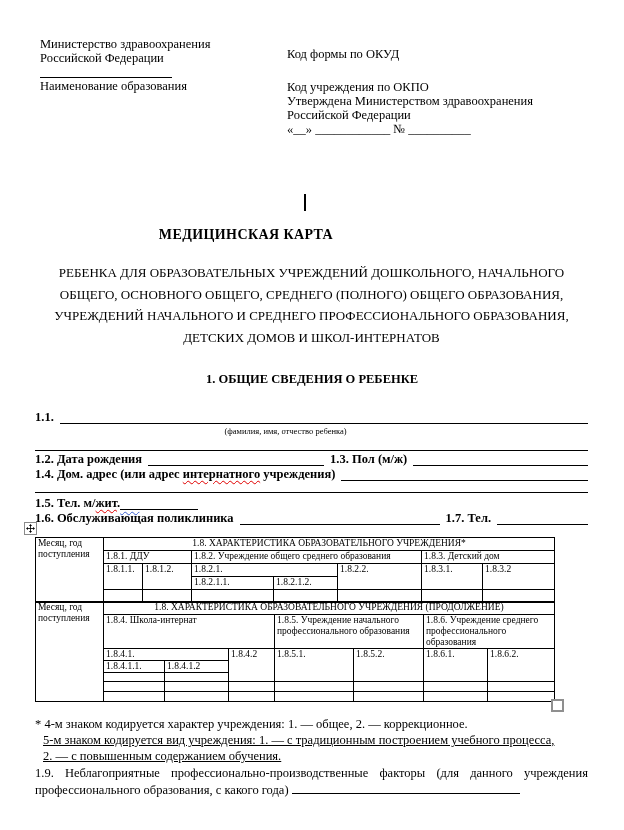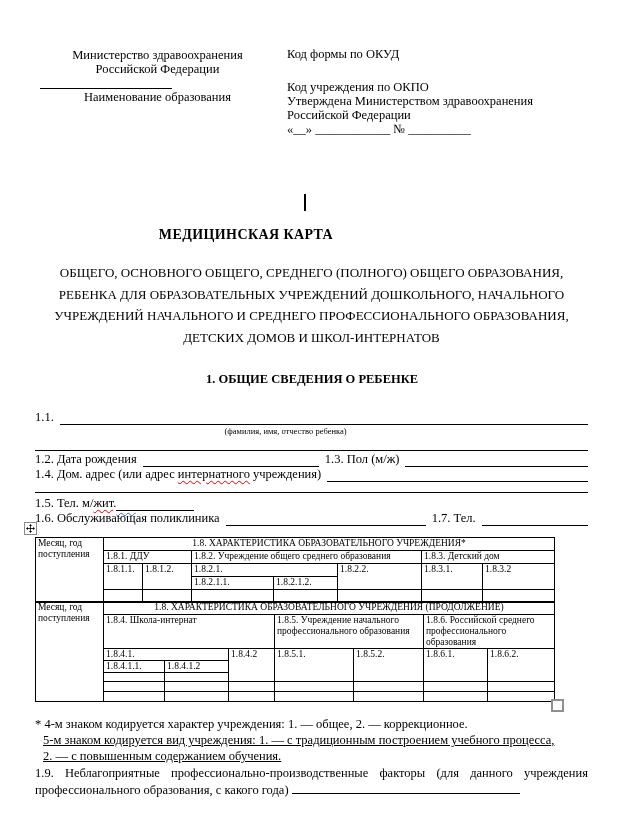--- a/index.html
+++ b/index.html
@@ -1,31 +1,31 @@
 <!DOCTYPE html>
 <html><head>
 <meta charset="utf-8">
 <style>
   html,body{margin:0;padding:0;background:#fff;}
   .page{position:relative;width:624px;height:830px;background:#ffffff;overflow:hidden;
         font-family:"Liberation Serif","DejaVu Serif",serif;color:#000;font-size:12.5px;}
   .abs{position:absolute;}
   
-  .hleft{left:40px;top:48px;width:235px;line-height:14px;text-align:center;}
+  .hleft{left:40px;top:37px;width:235px;line-height:14px;}
   .hleft .rule{width:132px;border-top:1px solid #000;margin-top:12px;margin-bottom:1px;height:0;}
   .hright{left:287px;top:47px;width:305px;line-height:14px;}
   .hright .spacer{height:19px;}
   
   .caret{left:304px;top:194px;width:2px;height:17px;background:#000;}
   
   .doc-title{left:0;top:227px;width:492px;text-align:center;font-weight:bold;font-size:14px;letter-spacing:.4px;}
   .doc-sub{left:35px;top:262px;width:553px;text-align:center;font-size:13px;line-height:21.5px;}
   .sec-head{left:0;top:372px;width:624px;text-align:center;font-weight:bold;font-size:12.5px;}
   
-  .frow{left:35px;width:553px;display:flex;align-items:flex-end;line-height:15px;white-space:nowrap;}
+  .frow{left:35px;width:553px;display:flex;line-height:15px;white-space:nowrap;font-weight:bold;}
   .fill{display:inline-block;border-bottom:1px solid #000;height:13px;flex:1 1 auto;position:relative;}
   .fillw{display:inline-block;border-bottom:1px solid #000;height:13px;flex:0 0 auto;position:relative;}
   .gap{display:inline-block;width:6px;}
   .caption11{left:35px;top:426px;width:553px;text-align:center;font-size:8.5px;transform:translateX(-26px);}
   .hrule{left:35px;width:553px;height:0;border-top:1px solid #000;}
   .misspell{text-decoration-line:underline;text-decoration-style:wavy;text-decoration-color:#e00000;
             text-decoration-thickness:1px;text-underline-offset:2px;margin-top:16px;}
   .wave-blue{position:absolute;left:0;bottom:-5px;color:transparent;
              text-decoration-line:underline;text-decoration-style:wavy;text-decoration-color:#3a5fd0;
              text-decoration-thickness:1px;font-size:11px;}
@@ -69,22 +69,22 @@
     <div>Код учреждения по ОКПО</div>
     <div>Утверждена Министерством здравоохранения</div>
     <div>Российской Федерации</div>
     <div>«__» ____________ № __________</div>
   </div>
 
   <div class="abs caret"></div>
 
   <div class="abs doc-title">МЕДИЦИНСКАЯ КАРТА</div>
   <div class="abs doc-sub">
+    <div>РЕБЕНКА ДЛЯ ОБРАЗОВАТЕЛЬНЫХ УЧРЕЖДЕНИЙ ДОШКОЛЬНОГО, НАЧАЛЬНОГО</div>
     <div>ОБЩЕГО, ОСНОВНОГО ОБЩЕГО, СРЕДНЕГО (ПОЛНОГО) ОБЩЕГО ОБРАЗОВАНИЯ,</div>
-    <div>РЕБЕНКА ДЛЯ ОБРАЗОВАТЕЛЬНЫХ УЧРЕЖДЕНИЙ ДОШКОЛЬНОГО, НАЧАЛЬНОГО</div>
     <div>УЧРЕЖДЕНИЙ НАЧАЛЬНОГО И СРЕДНЕГО ПРОФЕССИОНАЛЬНОГО ОБРАЗОВАНИЯ,</div>
     <div>ДЕТСКИХ ДОМОВ И ШКОЛ-ИНТЕРНАТОВ</div>
   </div>
   <div class="abs sec-head">1. ОБЩИЕ СВЕДЕНИЯ О РЕБЕНКЕ</div>
 
   <div class="abs frow" style="top:410px;">
     <span>1.1.</span>
       <span class="gap"></span>
     <span class="fill"></span>
   </div>
@@ -189,21 +189,21 @@
         <col style="width:67px">
       </colgroup>
     <tbody>
         <tr>
       <td rowspan="7">Месяц, год поступления</td>
       <td colspan="7" class="c">1.8. ХАРАКТЕРИСТИКА ОБРАЗОВАТЕЛЬНОГО УЧРЕЖДЕНИЯ (ПРОДОЛЖЕНИЕ)</td>
     </tr>
     <tr class="tall">
       <td colspan="3">1.8.4. Школа-интернат</td>
       <td colspan="2">1.8.5. Учреждение начального профессионального образования</td>
-      <td colspan="2">1.8.6. Российской среднего профессионального образования</td>
+      <td colspan="2">1.8.6. Учреждение среднего профессионального образования</td>
     </tr>
     <tr class="r11">
       <td colspan="2">1.8.4.1.</td>
       <td rowspan="3">1.8.4.2</td>
       <td rowspan="3">1.8.5.1.</td>
       <td rowspan="3">1.8.5.2.</td>
       <td rowspan="3">1.8.6.1.</td>
       <td rowspan="3">1.8.6.2.</td>
     </tr>
     <tr class="r10">

